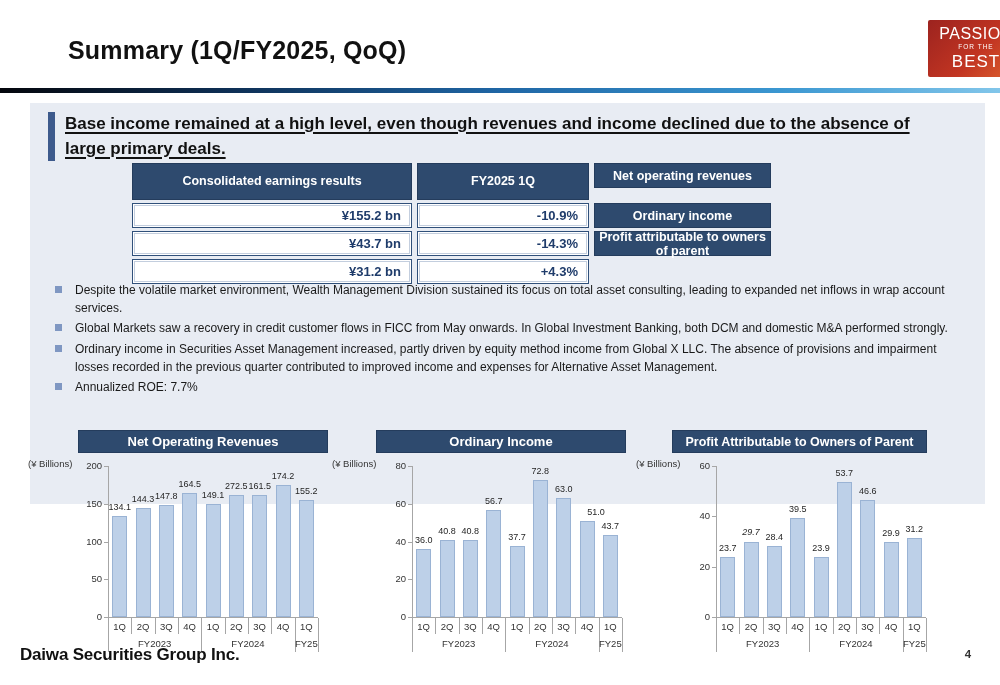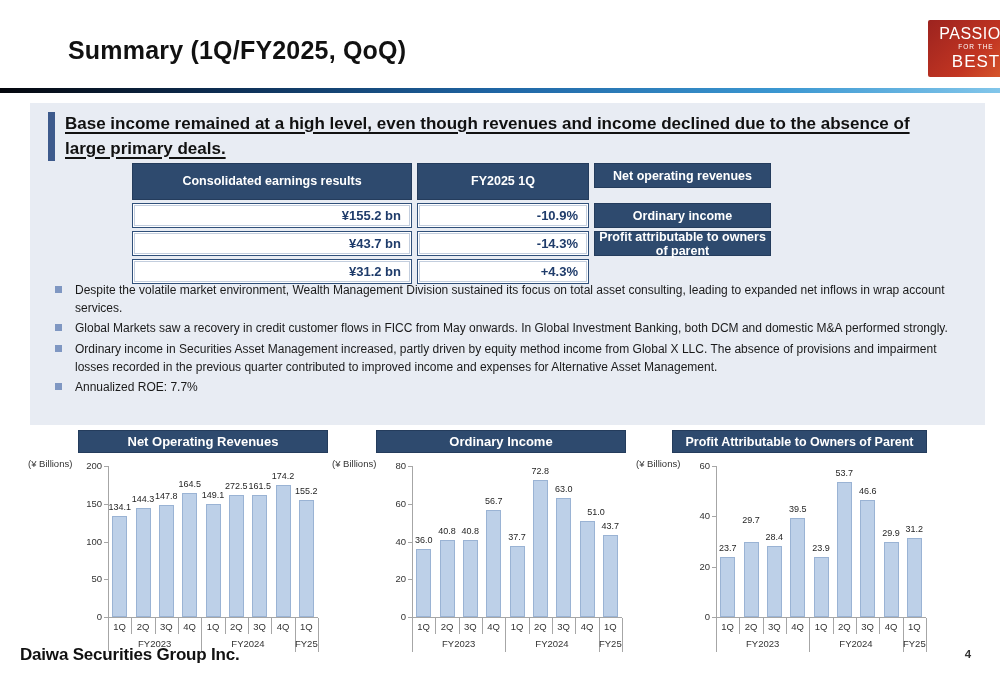--- a/index.html
+++ b/index.html
@@ -44,21 +44,21 @@
     position: absolute;
     left: 0; top: 88px;
     width: 1000px; height: 5px;
     background: linear-gradient(to right, #04060c 0%, #0d2d52 22%, #1f66a5 50%, #3b97d1 78%, #82c6ea 100%);
   }
 
   
   .panel {
     position: absolute;
     left: 30px; top: 103px;
-    width: 955px; height: 322px;
+    width: 955px; height: 401px;
     background: #e8ecf3;
   }
   .headline-wrap {
     position: absolute;
     left: 18px; top: 9px;
     display: flex;
   }
   .accent-bar {
     width: 7px;
     background: #3d5a8c;
@@ -406,21 +406,21 @@
           <div class="ytick-label" style="left: 42px; top: 30px;">60</div>
           <div class="axis-line" style="left: 76px; top: 86.3333px; width: 4px; height: 1px;"></div>
           <div class="ytick-label" style="left: 42px; top: 80.3333px;">40</div>
           <div class="axis-line" style="left: 76px; top: 136.667px; width: 4px; height: 1px;"></div>
           <div class="ytick-label" style="left: 42px; top: 130.667px;">20</div>
           <div class="axis-line" style="left: 76px; top: 187px; width: 4px; height: 1px;"></div>
           <div class="ytick-label" style="left: 42px; top: 181px;">0</div>
           <div class="bar" style="left: 84.1667px; top: 127.355px; width: 15px; height: 59.645px; background: rgb(189, 208, 232);"></div>
           <div class="bar-value-label" style="left: 74px; top: 113.355px; width: 35.3333px;">23.7</div>
           <div class="bar" style="left: 107.5px; top: 112.255px; width: 15px; height: 74.745px; background: rgb(189, 208, 232);"></div>
-          <div class="bar-value-label" style="left: 97.3333px; top: 85px; width: 35.3333px;">29.7</div>
+          <div class="bar-value-label" style="left: 97.3333px; top: 97px; width: 35.3333px; font-style: italic;">29.7</div>
           <div class="bar" style="left: 130.833px; top: 115.527px; width: 15px; height: 71.4733px; background: rgb(189, 208, 232);"></div>
           <div class="bar-value-label" style="left: 120.667px; top: 101.527px; width: 35.3333px;">28.4</div>
           <div class="bar" style="left: 154.167px; top: 87.5917px; width: 15px; height: 99.4083px; background: rgb(189, 208, 232);"></div>
           <div class="bar-value-label" style="left: 144px; top: 73.5917px; width: 35.3333px;">39.5</div>
           <div class="bar" style="left: 177.5px; top: 126.852px; width: 15px; height: 60.1483px; background: rgb(189, 208, 232);"></div>
           <div class="bar-value-label" style="left: 167.333px; top: 112.852px; width: 35.3333px;">23.9</div>
           <div class="bar" style="left: 200.833px; top: 51.855px; width: 15px; height: 135.145px; background: rgb(189, 208, 232);"></div>
           <div class="bar-value-label" style="left: 190.667px; top: 37.855px; width: 35.3333px;">53.7</div>
           <div class="bar" style="left: 224.167px; top: 69.7233px; width: 15px; height: 117.277px; background: rgb(189, 208, 232);"></div>
           <div class="bar-value-label" style="left: 214px; top: 55.7233px; width: 35.3333px;">46.6</div>

